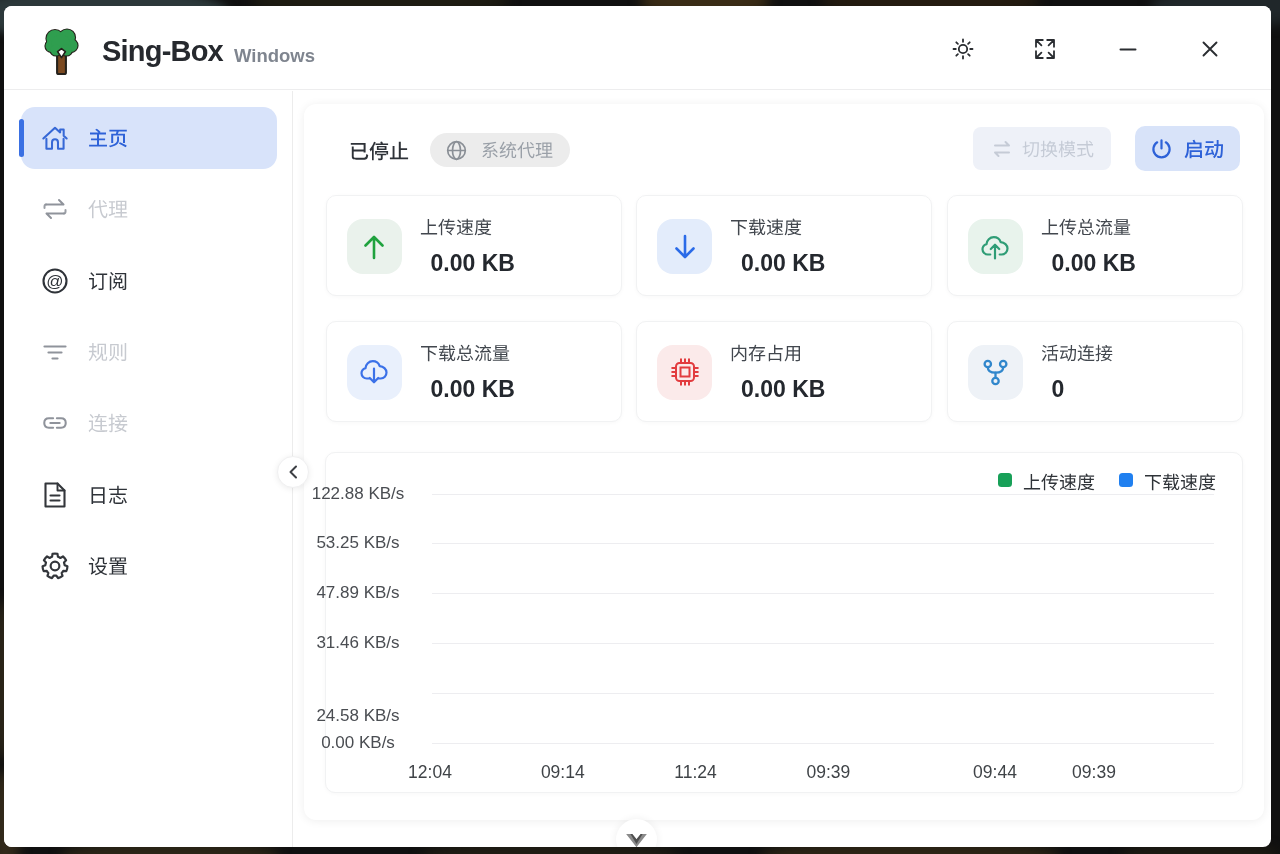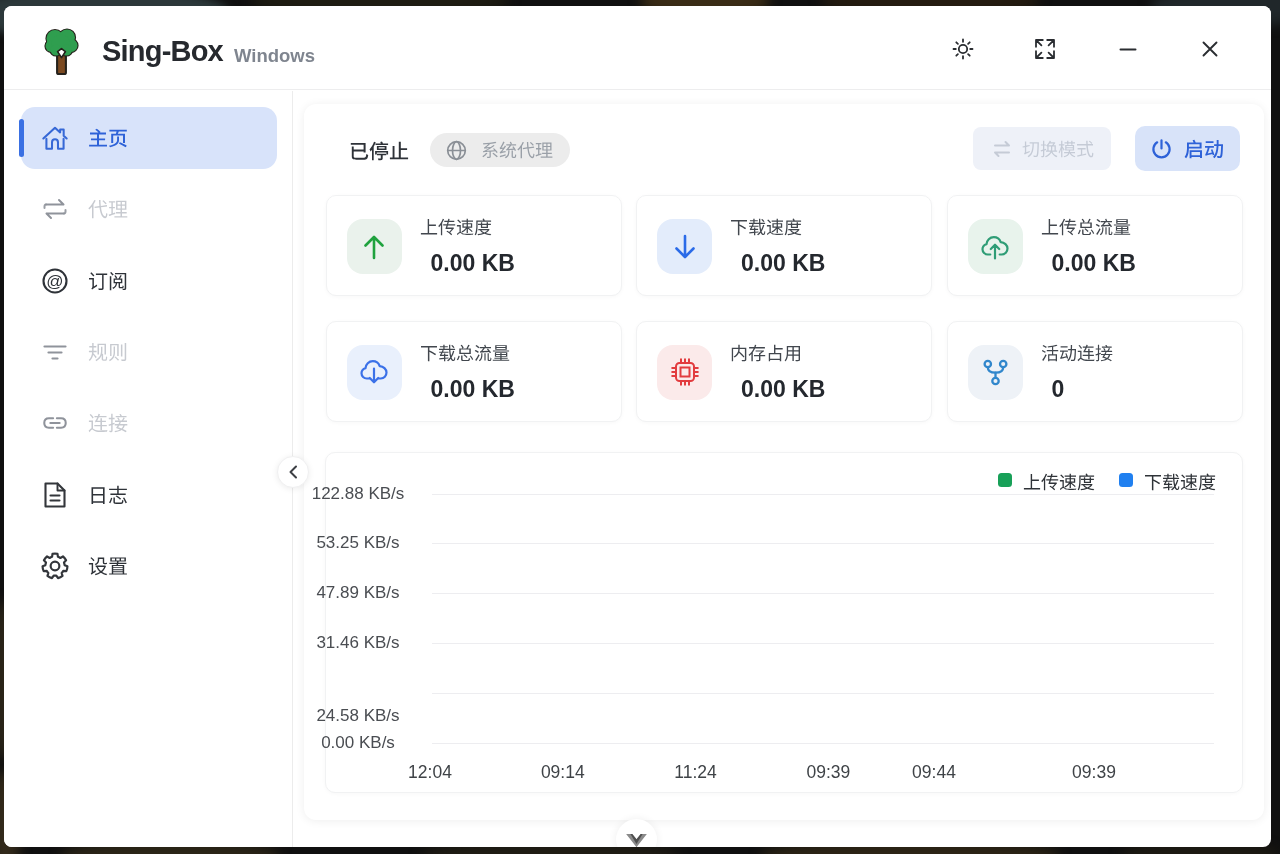--- a/index.html
+++ b/index.html
@@ -308,21 +308,21 @@
   <div class="ylab" style="top:477.5px">122.88 KB/s</div>
   <div class="ylab" style="top:527.4px">53.25 KB/s</div>
   <div class="ylab" style="top:577.3px">47.89 KB/s</div>
   <div class="ylab" style="top:627.2px">31.46 KB/s</div>
   <div class="ylab" style="top:700px">24.58 KB/s</div>
   <div class="ylab" style="top:727px">0.00 KB/s</div>
   <div class="xlab" style="left:386px">12:04</div>
   <div class="xlab" style="left:518.8px">09:14</div>
   <div class="xlab" style="left:651.6px">11:24</div>
   <div class="xlab" style="left:784.4px">09:39</div>
-  <div class="xlab" style="left:890px">09:44</div>
+  <div class="xlab" style="left:951px">09:44</div>
   <div class="xlab" style="left:1050px">09:39</div>
 
   <div class="chev">
     <svg style="margin-top:15px" width="21" height="16" viewBox="0 0 22 17">
       <path d="M0 0 H6.5 L11 5.5 L15.5 0 H22 L11 14 Z" fill="#8a8a8a"></path>
       <path d="M6.5 0 L11 5.5 L15.5 0 H17.5 L11 10.5 L4.5 0 Z" fill="#4f4f4f"></path>
     </svg>
   </div>
 </div>
 

